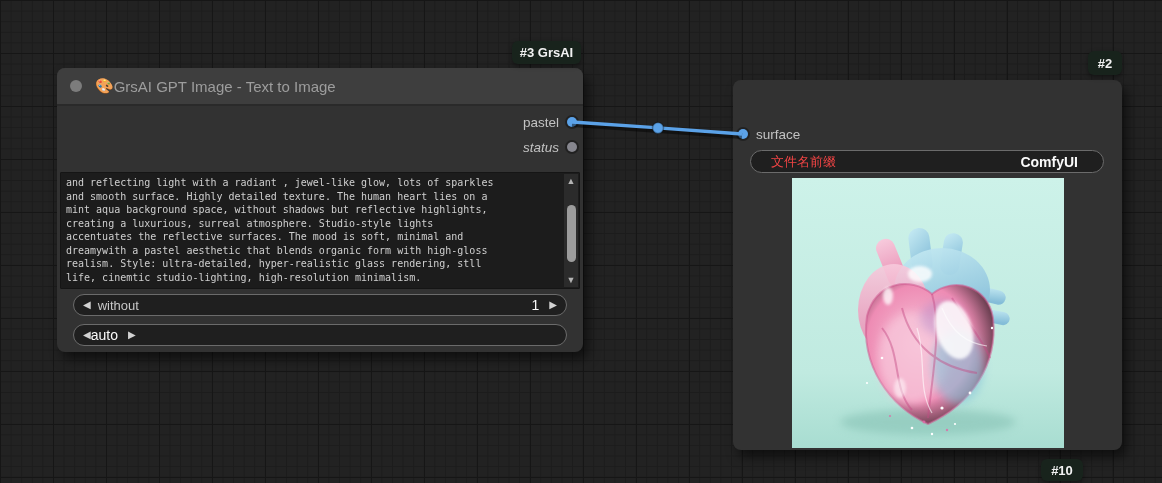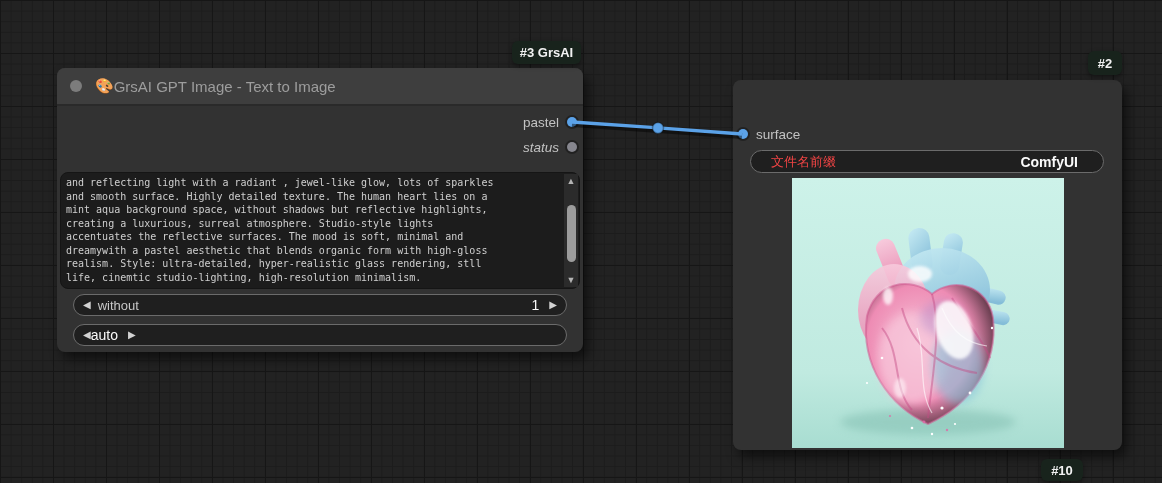--- a/index.html
+++ b/index.html
@@ -32,21 +32,21 @@
   .slot-label{color:#c3c3c3;font-size:13.5px;}
   .slot-dot{width:10px;height:10px;border-radius:50%;box-shadow:0 0 0 2px rgba(20,20,20,.55);}
   .dot-blue{background:#5ba2e8;}
   .dot-gray{background:#86868e;}
   .badge{
     position:absolute;background:#18231c;color:#f2f2f2;font-weight:bold;
     font-size:13px;border-radius:6px;display:flex;align-items:center;justify-content:center;
     z-index:6;box-shadow:0 2px 5px rgba(0,0,0,.4);
   }
   .prompt-box{
-    position:absolute;background:#1c1c1c;border:1px solid #151515;border-radius:8px;
+    position:absolute;background:#1c1c1c;border:1px solid #151515;border-radius:1px;
   }
   .prompt-text{
     margin:0;padding:3px 5px;color:#cfcfcf;font-family:"DejaVu Sans Mono","Liberation Mono",monospace;
     font-size:10px;line-height:13.5px;white-space:pre;overflow:hidden;
     width:calc(100% - 24px);height:calc(100% - 6px);
   }
   .scrollbar{
     position:absolute;top:1px;right:1px;bottom:1px;width:14px;background:#2b2b2b;
   }
   .sb-arrow{position:absolute;left:0;width:14px;text-align:center;color:#b4b4b4;font-size:9px;line-height:12px;}

